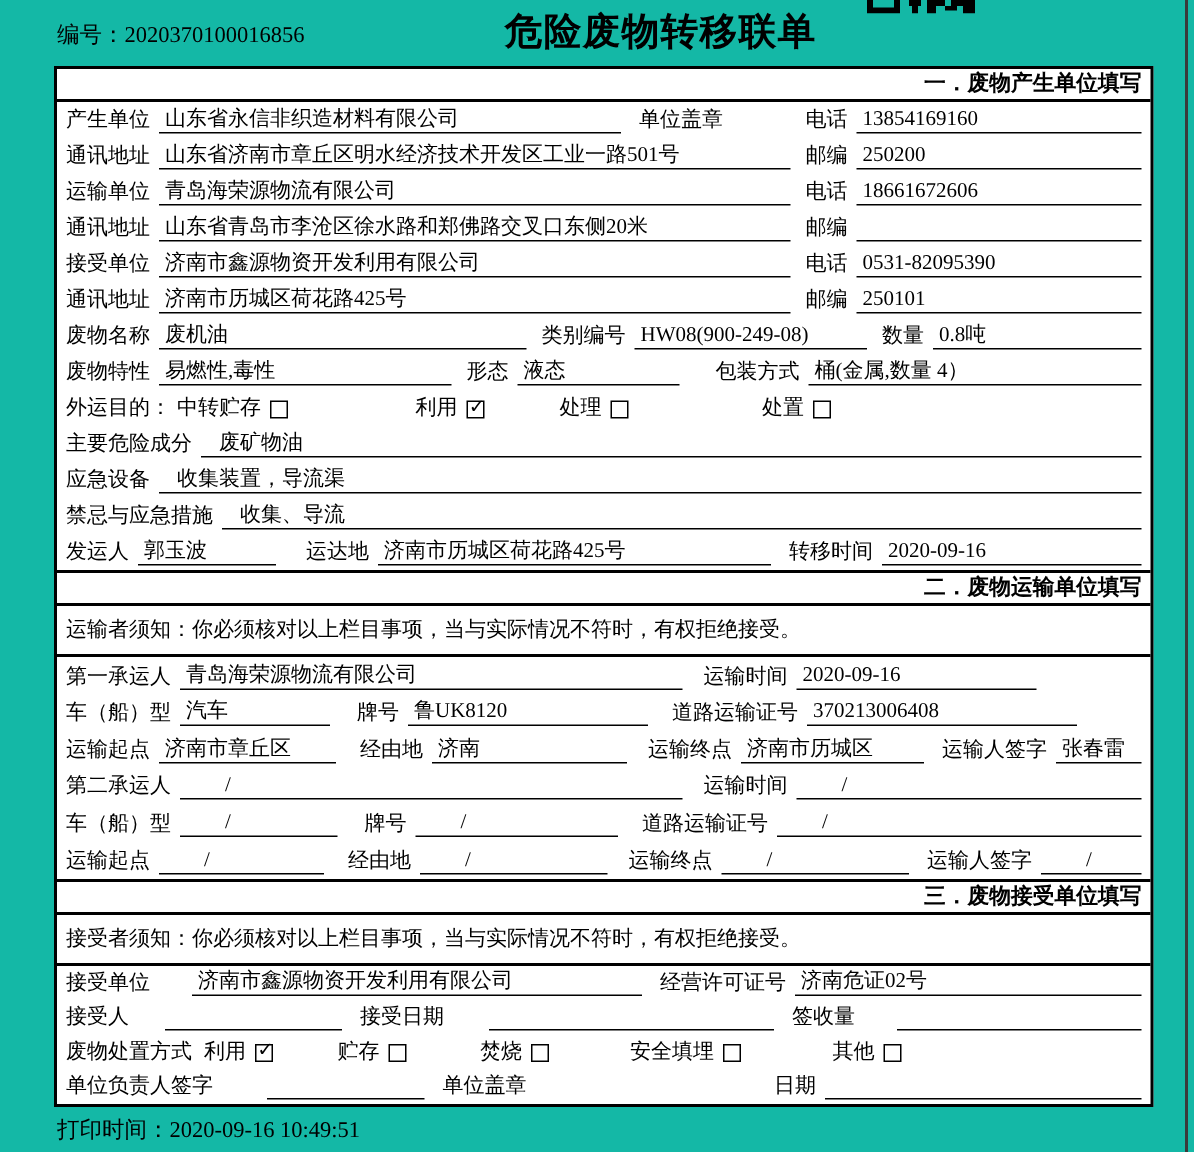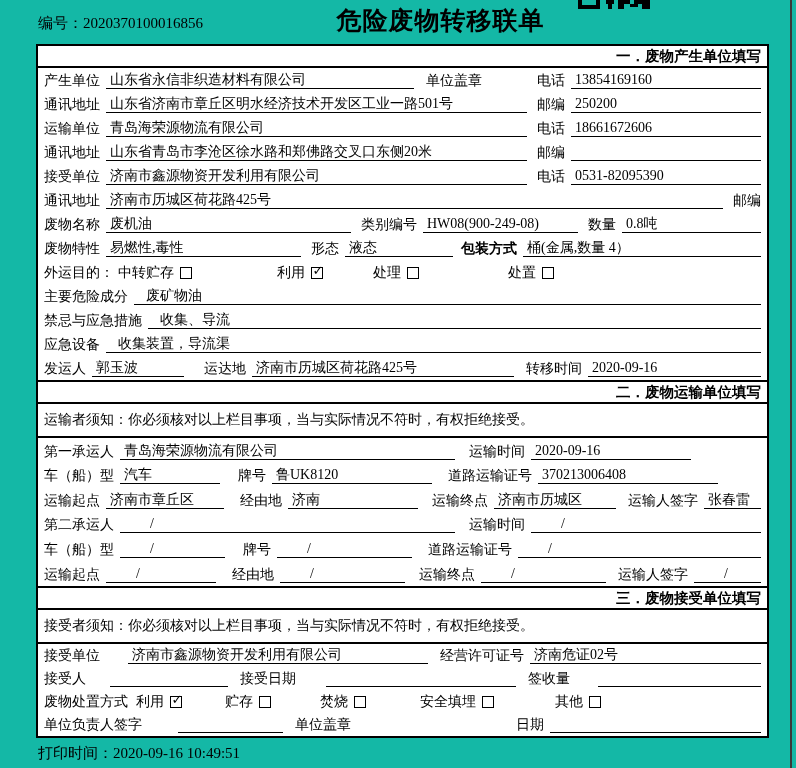--- a/index.html
+++ b/index.html
@@ -89,37 +89,38 @@
         <span class="lbl">接受单位</span>
         <span class="fv grow" style="margin-left:6px;margin-right:10px;">济南市鑫源物资开发利用有限公司</span>
         <span class="lbl">电话</span>
         <span class="fv" style="width:190px;margin-left:6px;">0531-82095390</span>
       </div>
 
       <div class="row">
         <span class="lbl">通讯地址</span>
         <span class="fv grow" style="margin-left:6px;margin-right:10px;">济南市历城区荷花路425号</span>
         <span class="lbl">邮编</span>
+        <span class="fv" style="width:190px;margin-left:6px;">250101</span>
       </div>
 
       <div class="row">
         <span class="lbl">废物名称</span>
         <span class="fv" style="width:245px;margin-left:6px;">废机油</span>
         <span class="lbl" style="margin-left:10px;">类别编号</span>
         <span class="fv" style="width:155px;margin-left:6px;">HW08(900-249-08)</span>
         <span class="lbl" style="margin-left:10px;">数量</span>
         <span class="fv grow" style="margin-left:6px;">0.8吨</span>
       </div>
 
       <div class="row">
         <span class="lbl">废物特性</span>
         <span class="fv" style="width:195px;margin-left:6px;">易燃性,毒性</span>
         <span class="lbl" style="margin-left:10px;">形态</span>
         <span class="fv" style="width:108px;margin-left:6px;">液态</span>
-        <span class="lbl" style="margin-left:8px;font-weight:bold;">包装方式</span>
+        <span class="lbl" style="margin-left:24px;">包装方式</span>
         <span class="fv grow" style="margin-left:6px;">桶(金属,数量 4）</span>
       </div>
 
       <div class="row">
         <span class="lbl">外运目的：</span>
         <span class="opt" style="margin-left:4px;">
           <span class="lbl">中转贮存</span>
           <span class="cb">
               <span class="mark"></span>
             </span>
@@ -143,27 +144,27 @@
             </span>
         </span>
       </div>
 
       <div class="row">
         <span class="lbl">主要危险成分</span>
         <span class="fv grow" style="margin-left:6px;padding-left:12px;">废矿物油</span>
       </div>
 
       <div class="row">
+        <span class="lbl">应急设备</span>
+        <span class="fv grow" style="margin-left:6px;padding-left:12px;">收集装置，导流渠</span>
+      </div>
+
+      <div class="row">
         <span class="lbl">禁忌与应急措施</span>
         <span class="fv grow" style="margin-left:6px;padding-left:12px;">收集、导流</span>
-      </div>
-
-      <div class="row">
-        <span class="lbl">应急设备</span>
-        <span class="fv grow" style="margin-left:6px;padding-left:12px;">收集装置，导流渠</span>
       </div>
 
       <div class="row">
         <span class="lbl">发运人</span>
         <span class="fv" style="width:92px;margin-left:6px;">郭玉波</span>
         <span class="lbl" style="margin-left:20px;">运达地</span>
         <span class="fv" style="width:262px;margin-left:6px;">济南市历城区荷花路425号</span>
         <span class="lbl" style="margin-left:12px;">转移时间</span>
         <span class="fv grow" style="margin-left:6px;">2020-09-16</span>
       </div>

